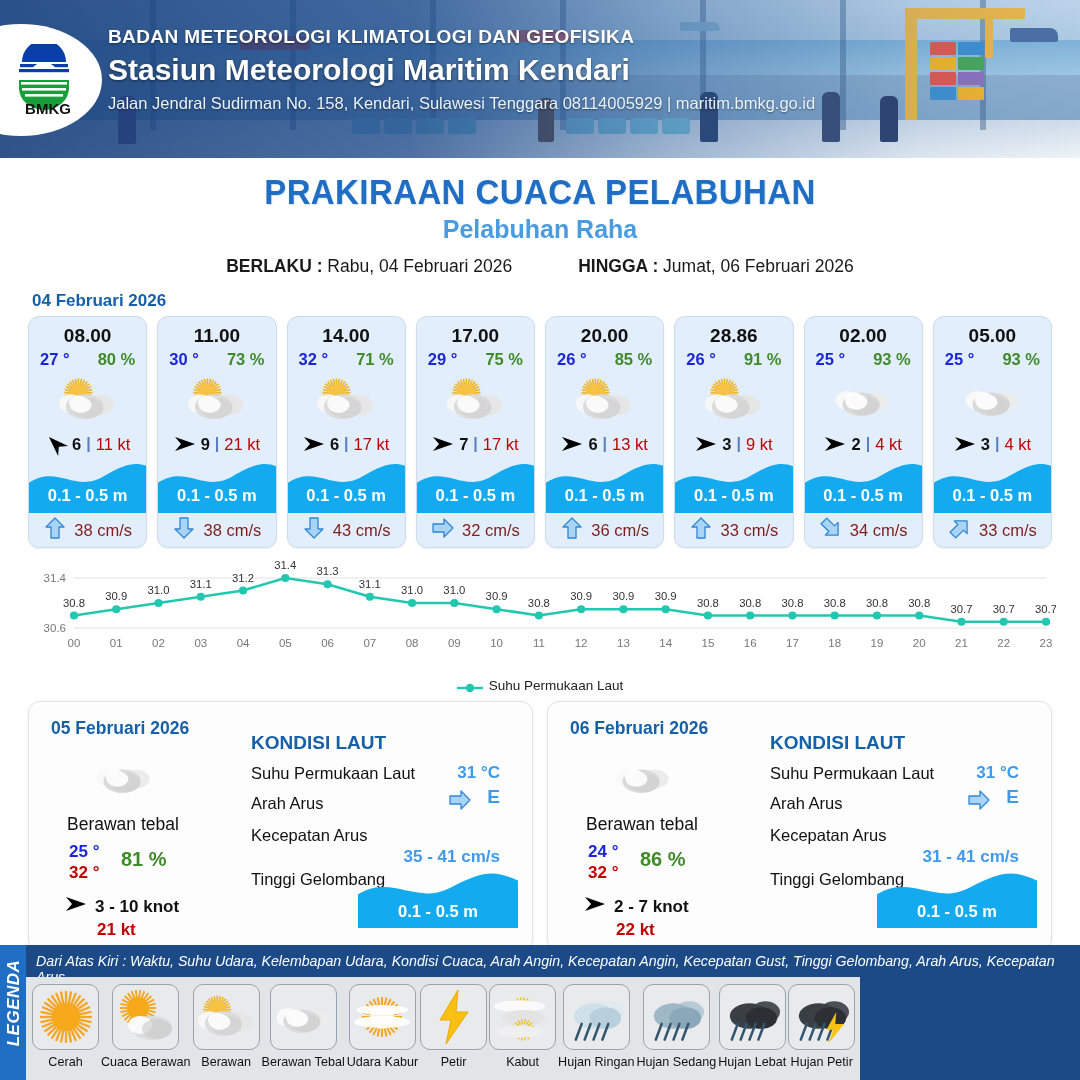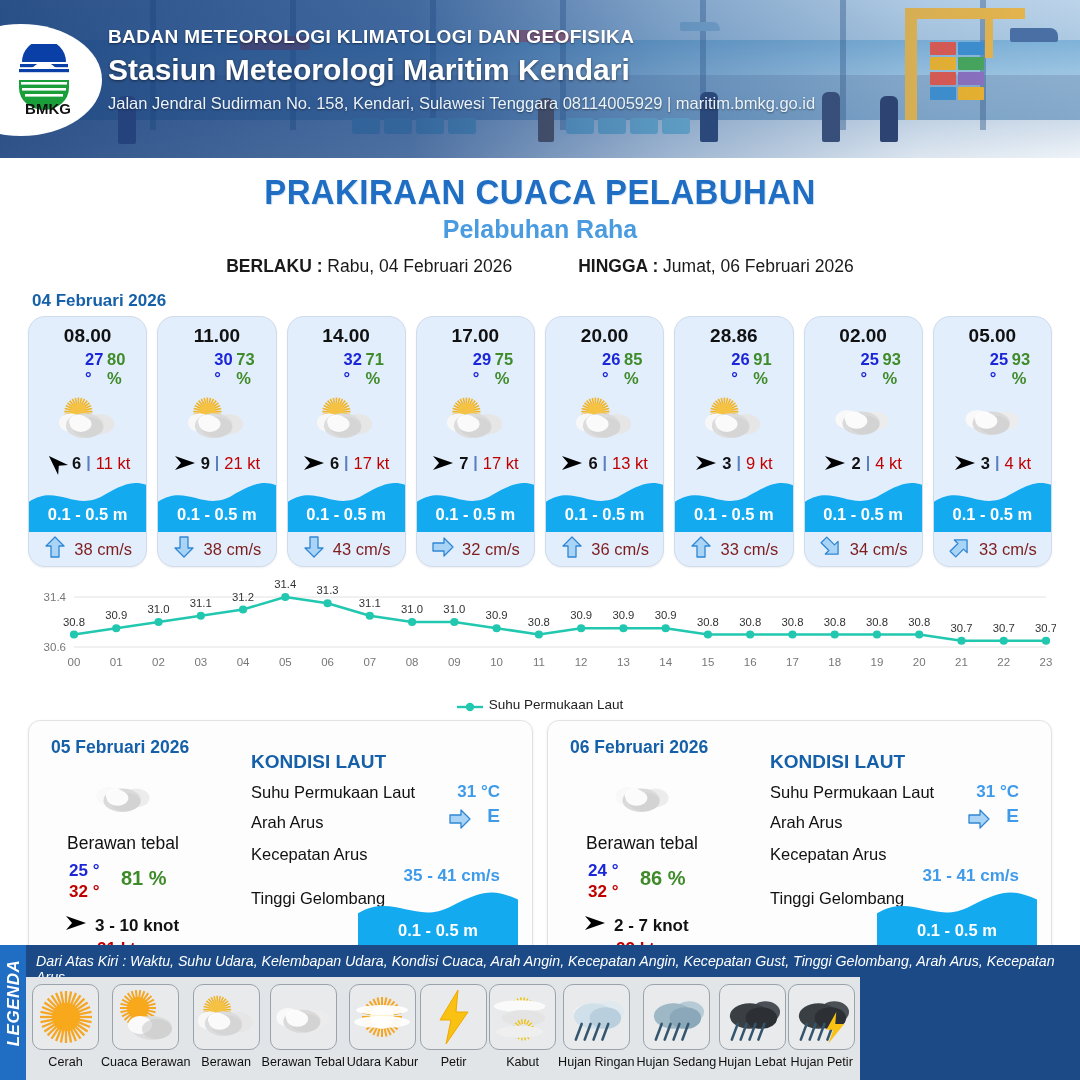--- a/index.html
+++ b/index.html
@@ -53,25 +53,25 @@
   .title-sub { font-size:25px; font-weight:bold; color:#4a9be0; margin-top:3px; }
   .valid-row { display:flex; justify-content:center; gap:66px; margin-top:12px;
      font-size:17.5px; color:#1a1a1a; }
   .valid-row b { font-weight:bold; }
 
   
   .date-label { color:#1560a8; font-weight:bold; font-size:17px;
      margin:14px 0 5px 32px; }
   .cards { display:flex; gap:10px; padding:0 28px; }
   .card { width:128px; background:#e2eefc; border:1px solid #cfdced;
-     border-radius:17px; overflow:hidden; position:relative;
+     border-radius:11px; overflow:hidden; position:relative;
      box-shadow:0 1px 2px rgba(0,0,0,.07); }
   .c-time { text-align:center; font-size:19px; font-weight:bold; color:#111;
      padding-top:8px; }
-  .c-th { display:flex; justify-content:space-between; padding:3px 11px 0;margin-left:45px; }
+  .c-th { display:flex; justify-content:space-between; padding:3px 11px 0; }
   .c-temp { color:#1a26d8; font-weight:bold; font-size:16.5px; }
   .c-hum { color:#3f8b2a; font-weight:bold; font-size:16.5px; }
   .c-icon { height:58px; display:flex; align-items:center; justify-content:center;
      margin-top:2px; }
   .c-wind { display:flex; align-items:center; justify-content:center; gap:5px;
      height:30px; }
   .c-wind .wd { width:22px; height:20px; display:flex; align-items:center;
      justify-content:center; }
   .c-wind .ws { font-size:16.5px; font-weight:bold; color:#111; }
   .c-wind .bar { color:#5b7fbe; font-weight:bold; font-size:16px; }

